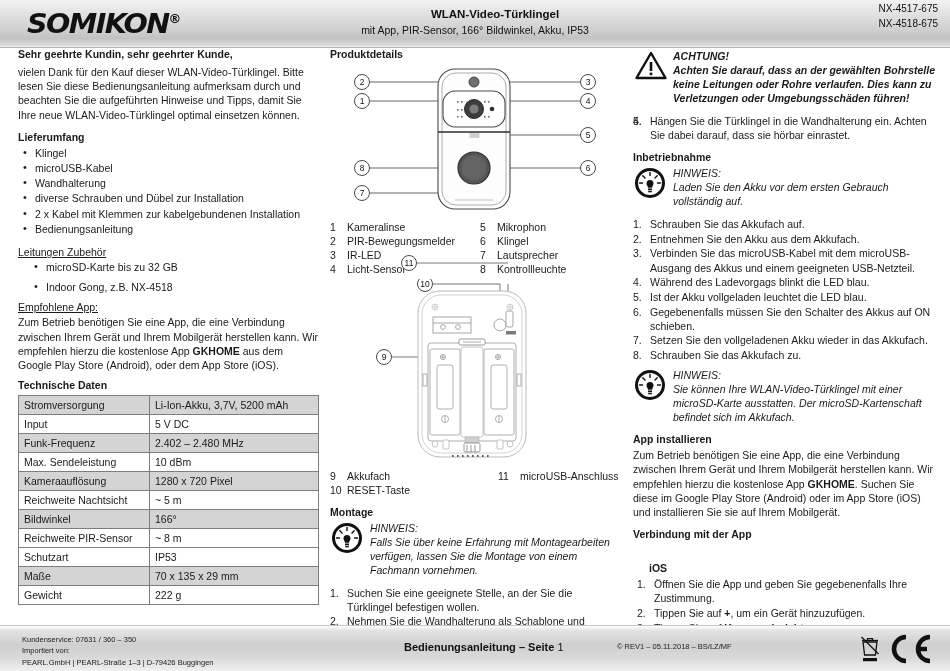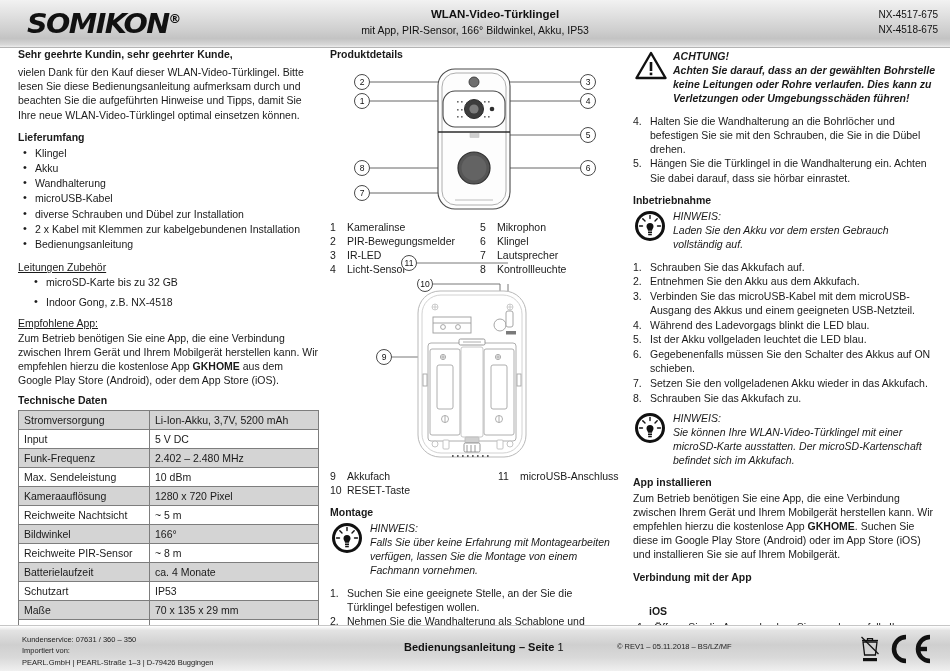--- a/index.html
+++ b/index.html
@@ -26,21 +26,21 @@
     transform:scaleX(1.06);transform-origin:left top;
   }
   .logo .reg{font-size:12px;vertical-align:super;letter-spacing:0;}
   .hdr-center{
     position:absolute;left:0;right:0;top:7px;text-align:center;
     line-height:1.35;
   }
   .hdr-title{font-size:11.5px;font-weight:bold;color:#111;padding-left:40px;}
   .hdr-sub{font-size:10.5px;color:#111;}
   .hdr-right{
-    position:absolute;right:12px;top:8px;text-align:center;
+    position:absolute;right:12px;top:2px;text-align:center;
     font-size:10px;line-height:1.45;color:#111;
   }
 
   
   .body{position:absolute;top:48px;left:0;width:950px;height:578px;border-radius:12px;}
   .col{position:absolute;top:0;}
   .col-1{left:18px;width:300px;}
   .col-2{left:330px;width:290px;}
   .col-3{left:633px;width:305px;}
 
@@ -129,23 +129,22 @@
 
   <div class="body">
 
     <div class="col col-1">
       <h2>Sehr geehrte Kundin, sehr geehrter Kunde,</h2>
       <p>vielen Dank für den Kauf dieser WLAN-Video-Türklingel. Bitte lesen Sie diese Bedienungsanleitung aufmerksam durch und beachten Sie die aufgeführten Hinweise und Tipps, damit Sie Ihre neue WLAN-Video-Türklingel optimal einsetzen können.</p>
 
       <div class="h-sub">Lieferumfang</div>
       <ul class="bullets">
         <li>Klingel</li>
-        <li>Akku</li>
+        <li>microUSB-Kabel</li>
         <li>Wandhalterung</li>
-        <li>microUSB-Kabel</li>
         <li>diverse Schrauben und Dübel zur Installation</li>
         <li>2 x Kabel mit Klemmen zur kabelgebundenen Installation</li>
         <li>Bedienungsanleitung</li>
       </ul>
 
       <div class="h-underline">Leitungen Zubehör</div>
       <ul class="bullets indent">
         <li>microSD-Karte bis zu 32 GB</li>
         <li>Indoor Gong, z.B. NX-4518</li>
       </ul>
@@ -180,24 +179,20 @@
               <td class="k">Reichweite Nachtsicht</td>
               <td>~ 5 m</td>
             </tr>
           <tr class="shade">
               <td class="k">Bildwinkel</td>
               <td>166°</td>
             </tr>
           <tr>
               <td class="k">Reichweite PIR-Sensor</td>
               <td>~ 8 m</td>
-            </tr>
-          <tr class="shade">
-              <td class="k">Batterielaufzeit</td>
-              <td>ca. 4 Monate</td>
             </tr>
           <tr>
               <td class="k">Schutzart</td>
               <td>IP53</td>
             </tr>
           <tr class="shade">
               <td class="k">Maße</td>
               <td>70 x 135 x 29 mm</td>
             </tr>
           <tr>
@@ -490,21 +485,20 @@
             <rect x="14.7" y="21.6" width="2.6" height="2.6" fill="#111"></rect>
           </svg>
         </span>
         <div class="nt-title">ACHTUNG!</div>
         <div class="nt-body">Achten Sie darauf, dass an der gewählten Bohrstelle keine Leitungen oder Rohre verlaufen. Dies kann zu Verletzungen oder Umgebungsschäden führen!</div>
       </div>
 
       <div style="margin:4px 0 7px 0;">
         <div style="font-size:10.5px;line-height:1.35;position:relative;padding-left:17px;">
           <span style="position:absolute;left:0;">4.</span>
-          <span>Halten Sie die Wandhalterung an die Bohrlöcher und befestigen Sie sie mit den Schrauben, die Sie in die Dübel drehen.</span>
         </div>
         <div style="font-size:10.5px;line-height:1.35;position:relative;padding-left:17px;">
           <span style="position:absolute;left:0;">5.</span>
           <span>Hängen Sie die Türklingel in die Wandhalterung ein. Achten Sie dabei darauf, dass sie hörbar einrastet.</span>
         </div>
       </div>
 
       <div class="h-sub">Inbetriebnahme</div>
 
       <div class="note">

